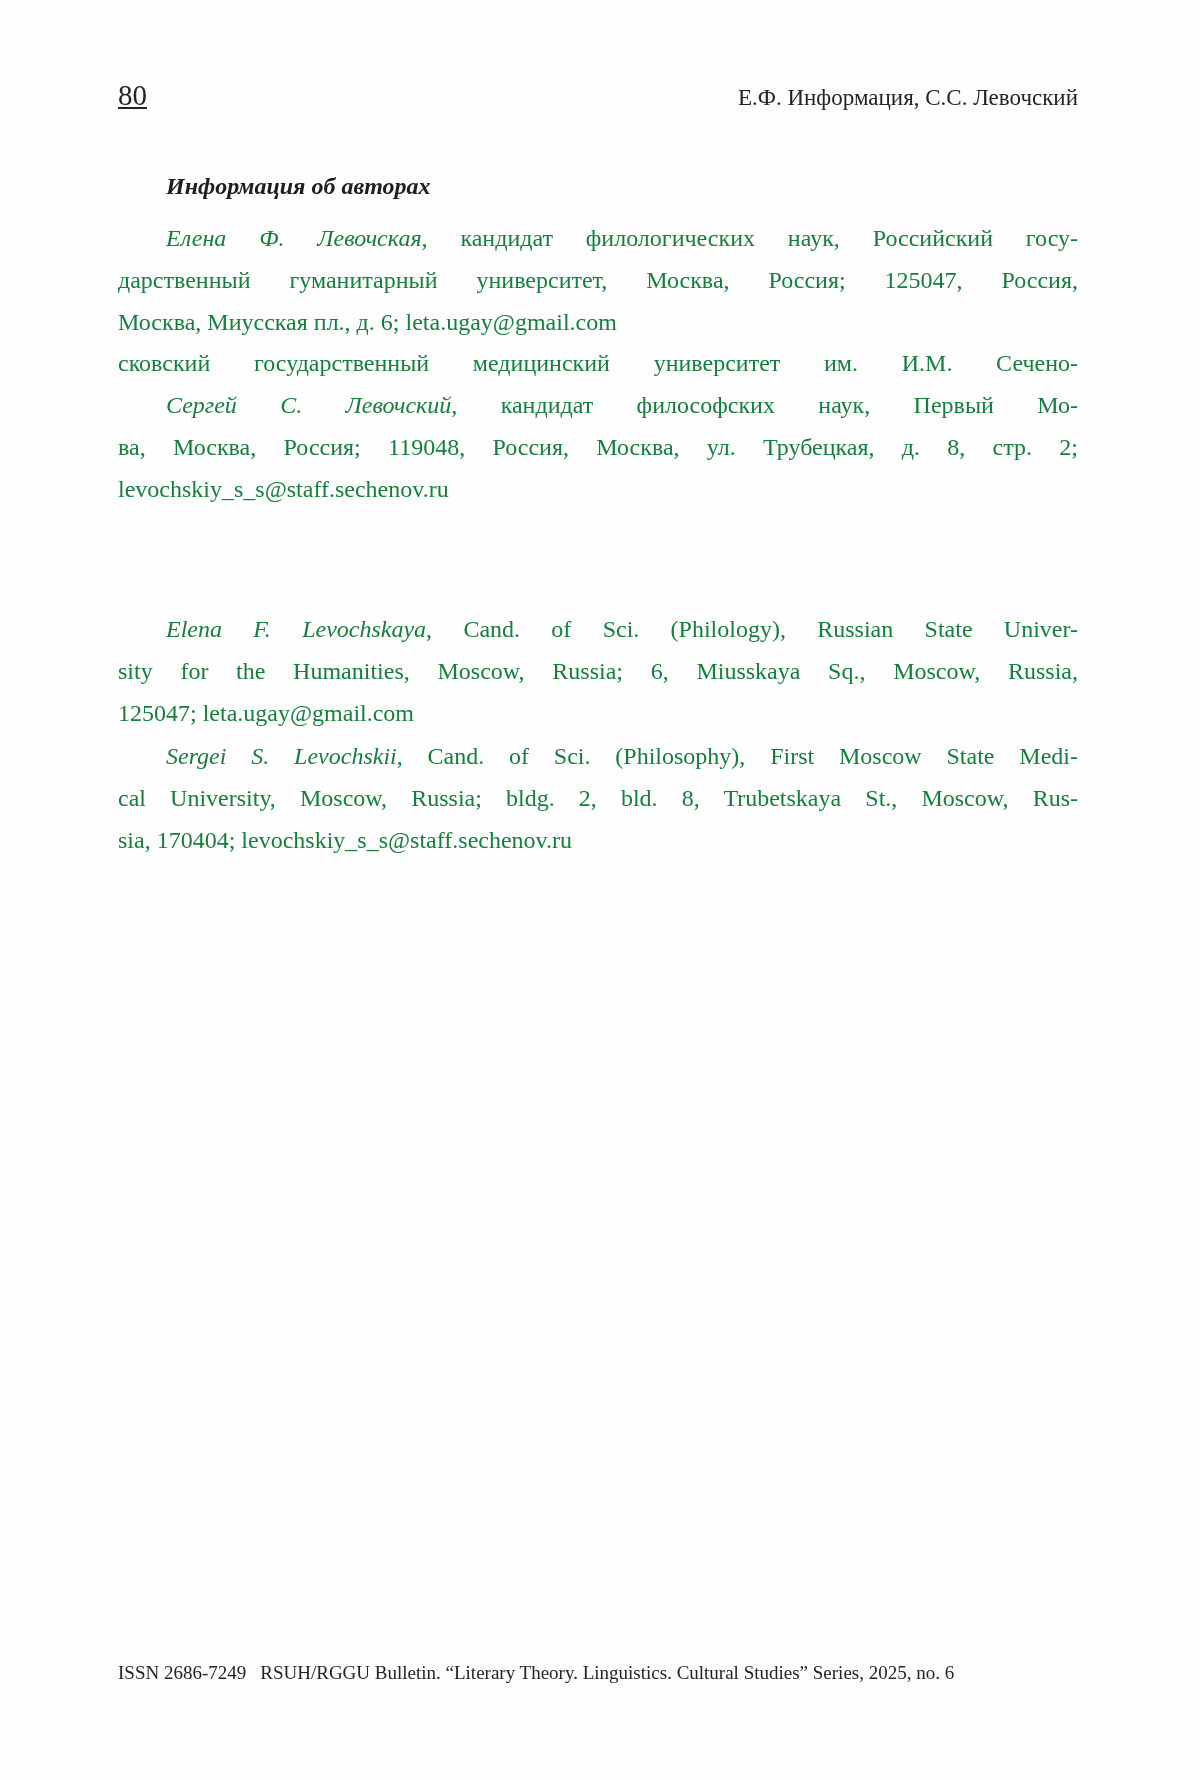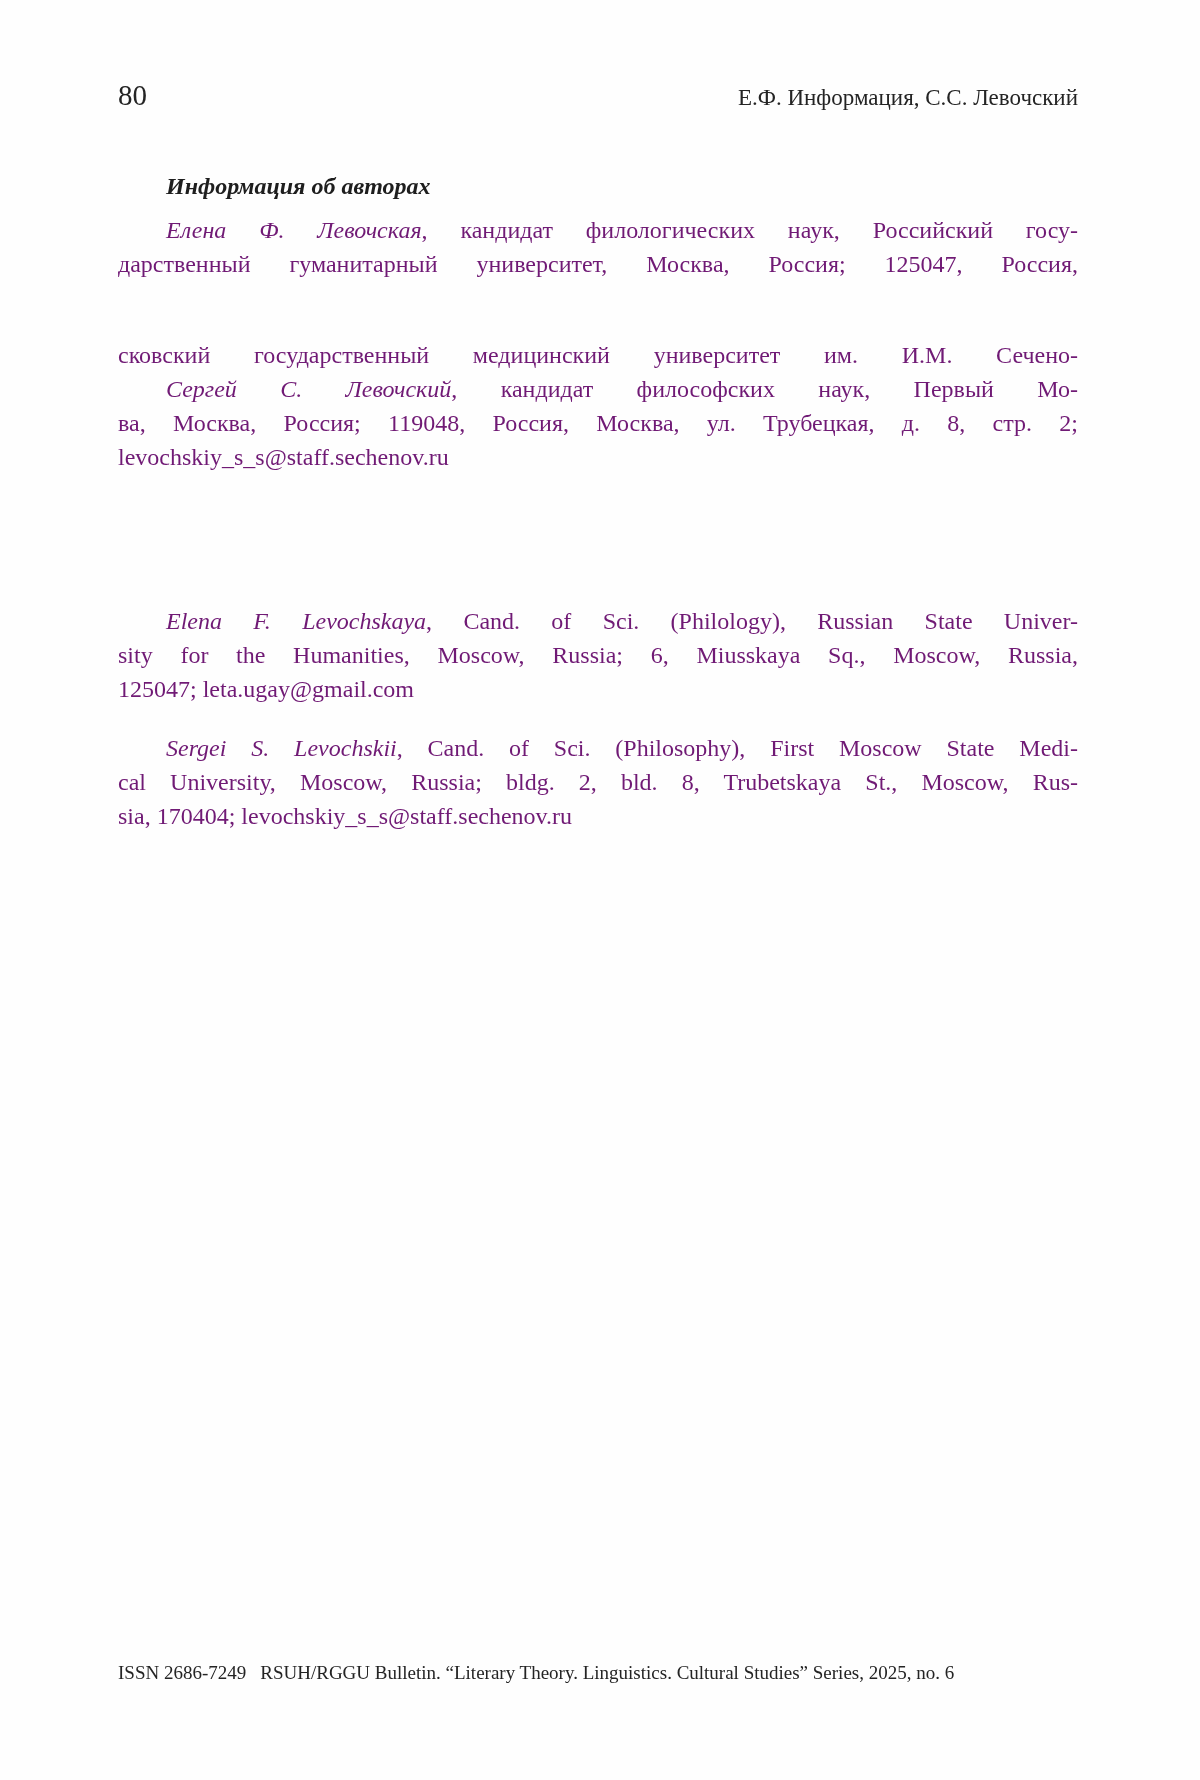--- a/index.html
+++ b/index.html
@@ -26,20 +26,21 @@
     top: 78px;
     height: 34px;
   }
   .page-number {
     position: absolute;
     left: 0;
     top: 0;
     font-size: 29px;
     line-height: 34px;
     color: #242424;
+    text-decoration: underline;
   }
   .running-title {
     position: absolute;
     right: 0;
     top: 5px;
     font-size: 23px;
     line-height: 29px;
     color: #242424;
   }
   
@@ -56,21 +57,22 @@
   .para-block { }
   .para-ru-1 { top: 213px; }
   .para-ru-2 { top: 338px; }
   .para-en-1 { top: 604px; }
   .para-en-2 { top: 731px; }
   .line {
     font-size: 24px;
     line-height: 34px;
     height: 34px;
     white-space: normal;
-    color: #701a75;
+    color: #15803d;
+    margin-top: 8px;
   }
   .line.justify {
     text-align: justify;
     text-align-last: justify;
   }
   .line.indent {
     padding-left: 48px;
   }
   .seg-italic { font-style: italic; }
   
@@ -91,20 +93,21 @@
   <div class="column running-head">
     <span class="page-number">80</span>
     <span class="running-title">Е.Ф. Информация, С.С. Левочский</span>
   </div>
 
   <h2 class="column section-heading heading-ru">Информация об авторах</h2>
 
   <div class="column para-block para-ru-1">
       <div class="line justify indent"><span class="seg-italic">Елена Ф. Левочская</span><span class="seg-roman">, кандидат филологических наук, Российский госу-</span></div>
       <div class="line justify"><span class="seg-roman">дарственный гуманитарный университет, Москва, Россия; 125047, Россия,</span></div>
+      <div class="line"><span class="seg-roman">Москва, Миусская пл., д. 6; leta.ugay@gmail.com</span></div>
     </div>
 
   <div class="column para-block para-ru-2">
       <div class="line justify"><span class="seg-roman">сковский государственный медицинский университет им. И.М. Сечено-</span></div>
       <div class="line justify indent"><span class="seg-italic">Сергей С. Левочский</span><span class="seg-roman">, кандидат философских наук, Первый Мо-</span></div>
       <div class="line justify"><span class="seg-roman">ва, Москва, Россия; 119048, Россия, Москва, ул. Трубецкая, д. 8, стр. 2;</span></div>
       <div class="line"><span class="seg-roman">levochskiy_s_s@staff.sechenov.ru</span></div>
     </div>
 
 

